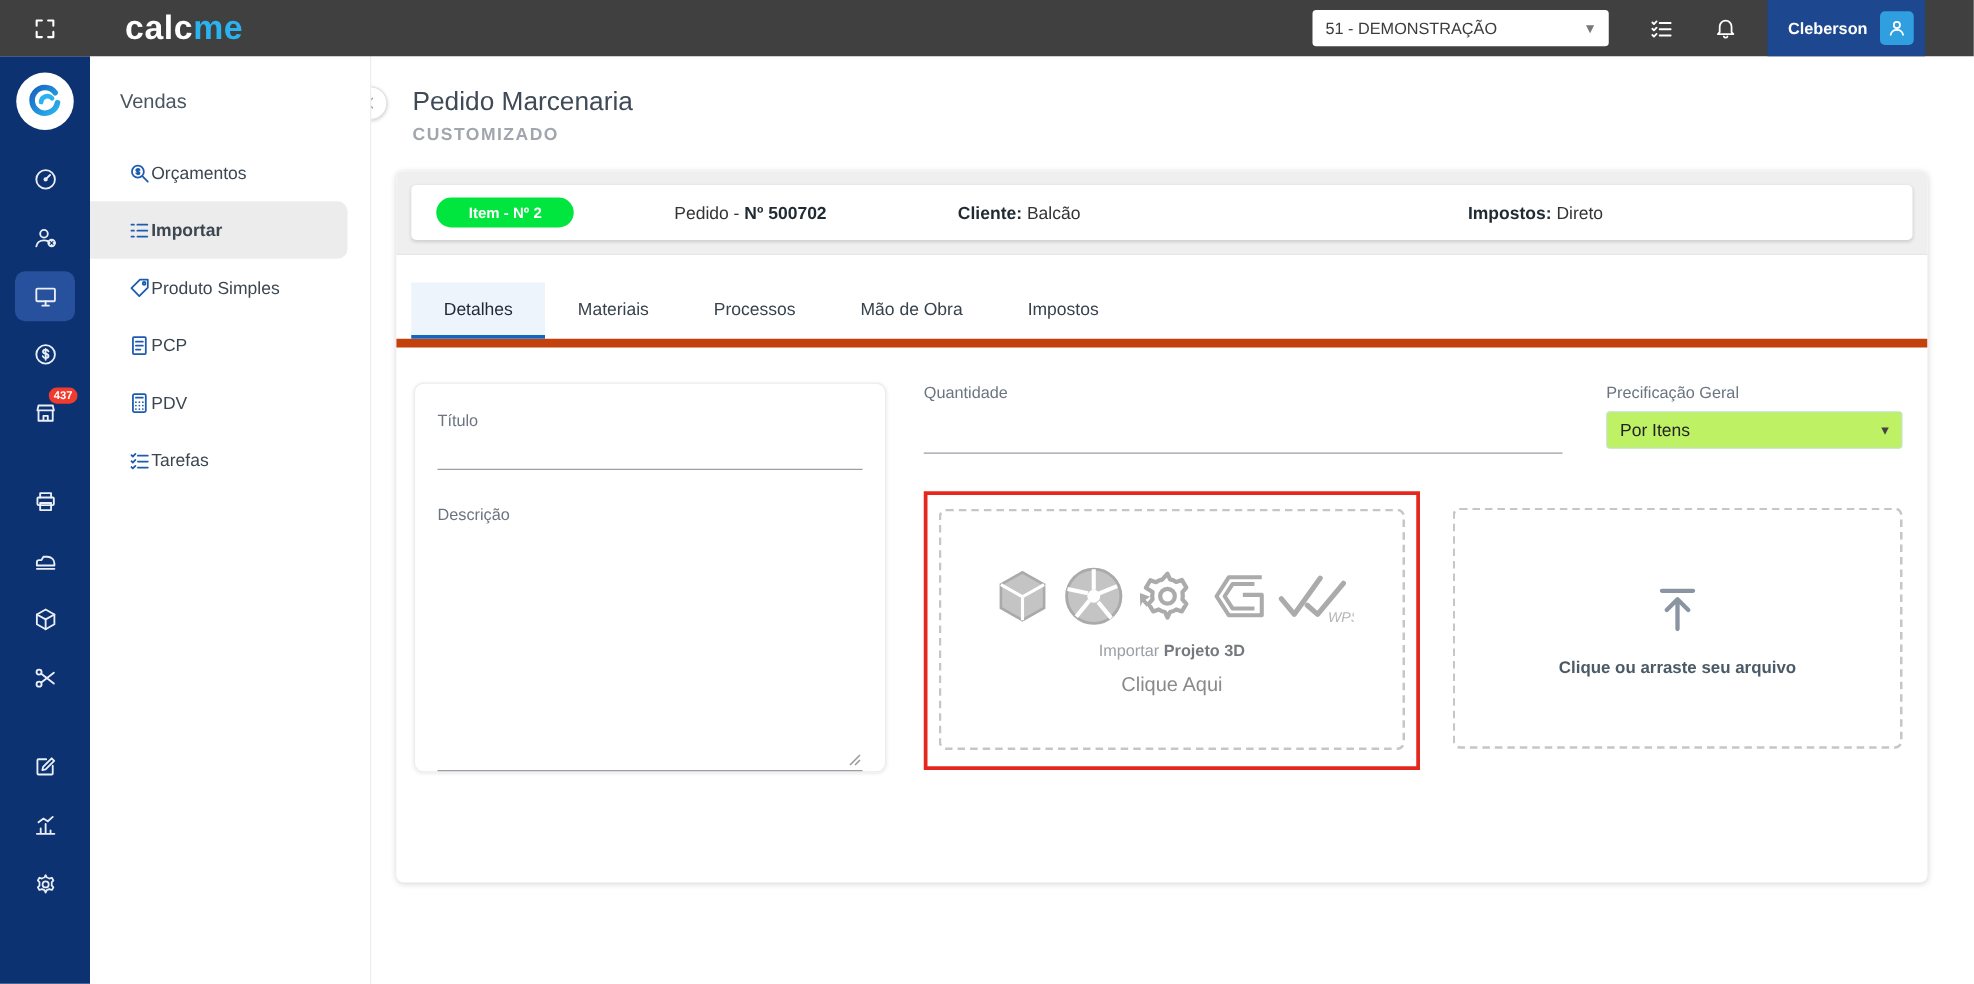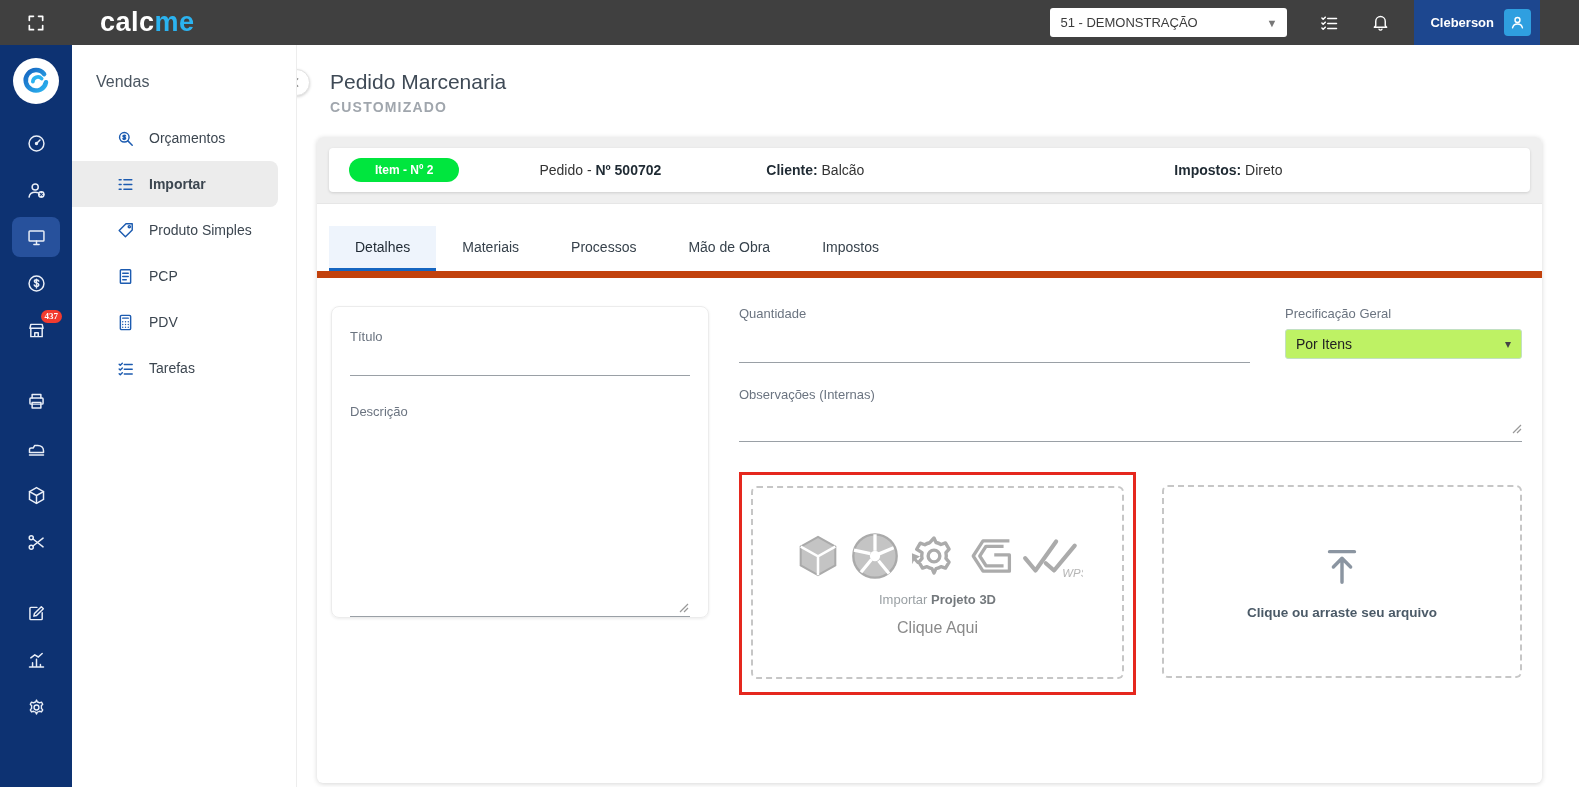--- a/index.html
+++ b/index.html
@@ -24,32 +24,32 @@
   .user-chip .uname { color:#fff; font-size:13px; font-weight:700; margin-right:10px; }
   .avatar { width:27px; height:27px; background:#2f9fe0; border-radius:4px;
     display:flex; align-items:center; justify-content:center; color:#fff; }
 
   
   .rail { position:absolute; left:0; top:45px; bottom:0; width:72px; background:#0d3272;
     display:flex; flex-direction:column; align-items:center; z-index:20; }
   .rail-logo { width:46px; height:46px; border-radius:50%; background:#fff; margin:13px 0 16px;
     display:flex; align-items:center; justify-content:center; cursor:pointer; }
   .rail-item { width:48px; height:47px; display:flex; align-items:center; justify-content:center;
-    color:#e9eef7; cursor:pointer; position:relative;font-family:Liberation Serif, serif; }
+    color:#e9eef7; cursor:pointer; position:relative; }
   .rail-item.active { background:#27519c; border-radius:8px; height:40px; margin:3px 0; }
   .rail-gap { height:24px; }
   .rail-badge { position:absolute; top:3px; right:-2px; background:#f23b2f; color:#fff;
     font-size:9px; font-weight:700; padding:2px 4px; border-radius:8px; line-height:1; }
 
   
   .sidebar { position:absolute; left:72px; top:45px; bottom:0; width:225px; background:#fff;
     border-right:1px solid #ededed; z-index:10; }
   .sb-title { padding:28px 0 0 24px; font-size:16px; color:#4a5560; }
   .sb-list { margin-top:24px; }
-  .sb-item { height:46px; display:flex; align-items:center; padding-left:44px; gap:14px;
+  .sb-item { height:46px; display:flex; align-items:center; padding-left:30px; 
     font-size:14px; color:#3c4650; cursor:pointer; }
   .sb-item .sb-ic { color:#1c5bb0; display:flex; }
   .sb-item.active { background:#ececec; border-radius:0 8px 8px 0; margin-right:18px; font-weight:700; }
 
   
   .main { position:absolute; left:297px; top:45px; right:0; bottom:0; background:#fff; }
   .page-header { position:relative; padding:25px 0 0 33px; }
   .collapse-btn { position:absolute; left:-14px; top:24px; width:27px; height:27px; border-radius:50%;
     background:#fff; border:1px solid #e2e2e2; box-shadow:0 1px 3px rgba(0,0,0,.18);
     display:flex; align-items:center; justify-content:center; color:#8a8a8a; cursor:pointer; }
@@ -359,29 +359,20 @@
           </div>
           <div class="pricing">
             <label class="f-label">Precificação Geral</label>
             <div class="select">
               <span>Por Itens</span>
               <span class="caret">▾</span>
             </div>
           </div>
         </div>
 
-        <div class="obs">
-          <label class="f-label">Observações (Internas)</label>
-          <input class="u-input" style="">
-          <span class="resize-h">
-            <svg width="10" height="10" viewBox="0 0 10 10" fill="none" stroke="#999" stroke-width="1.2">
-                <path d="M9 1L1 9M9 5L5 9"></path>
-              </svg>
-          </span>
-        </div>
 
         <div class="drop-row">
 
           <div class="red-box">
             <div class="dropzone">
               <div class="pz-icons">
                 <span class="pz-ic">
                   <svg width="50" height="50" viewBox="0 0 24 24">
                       <path d="M12 2.8l8.3 4.7v9L12 21.2l-8.3-4.7v-9z" fill="#c4c4c4" stroke="#aaa" stroke-width="1"></path>
                       <path d="M3.7 7.5L12 12.2l8.3-4.7M12 12.2v9" fill="none" stroke="#fff" stroke-width="1.2"></path>

